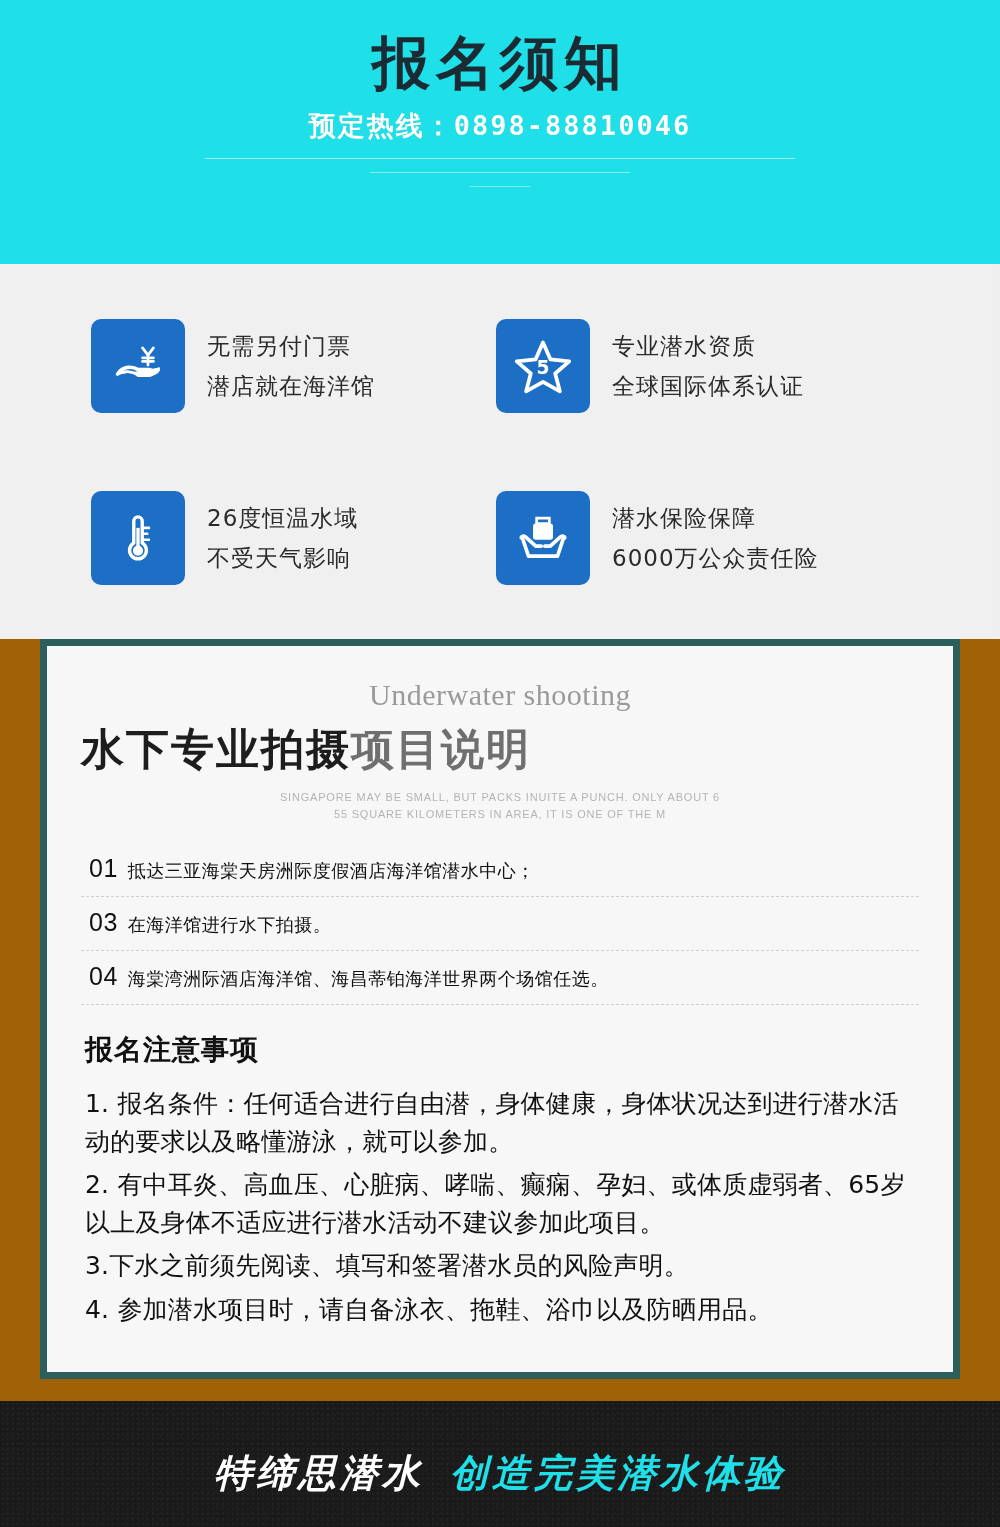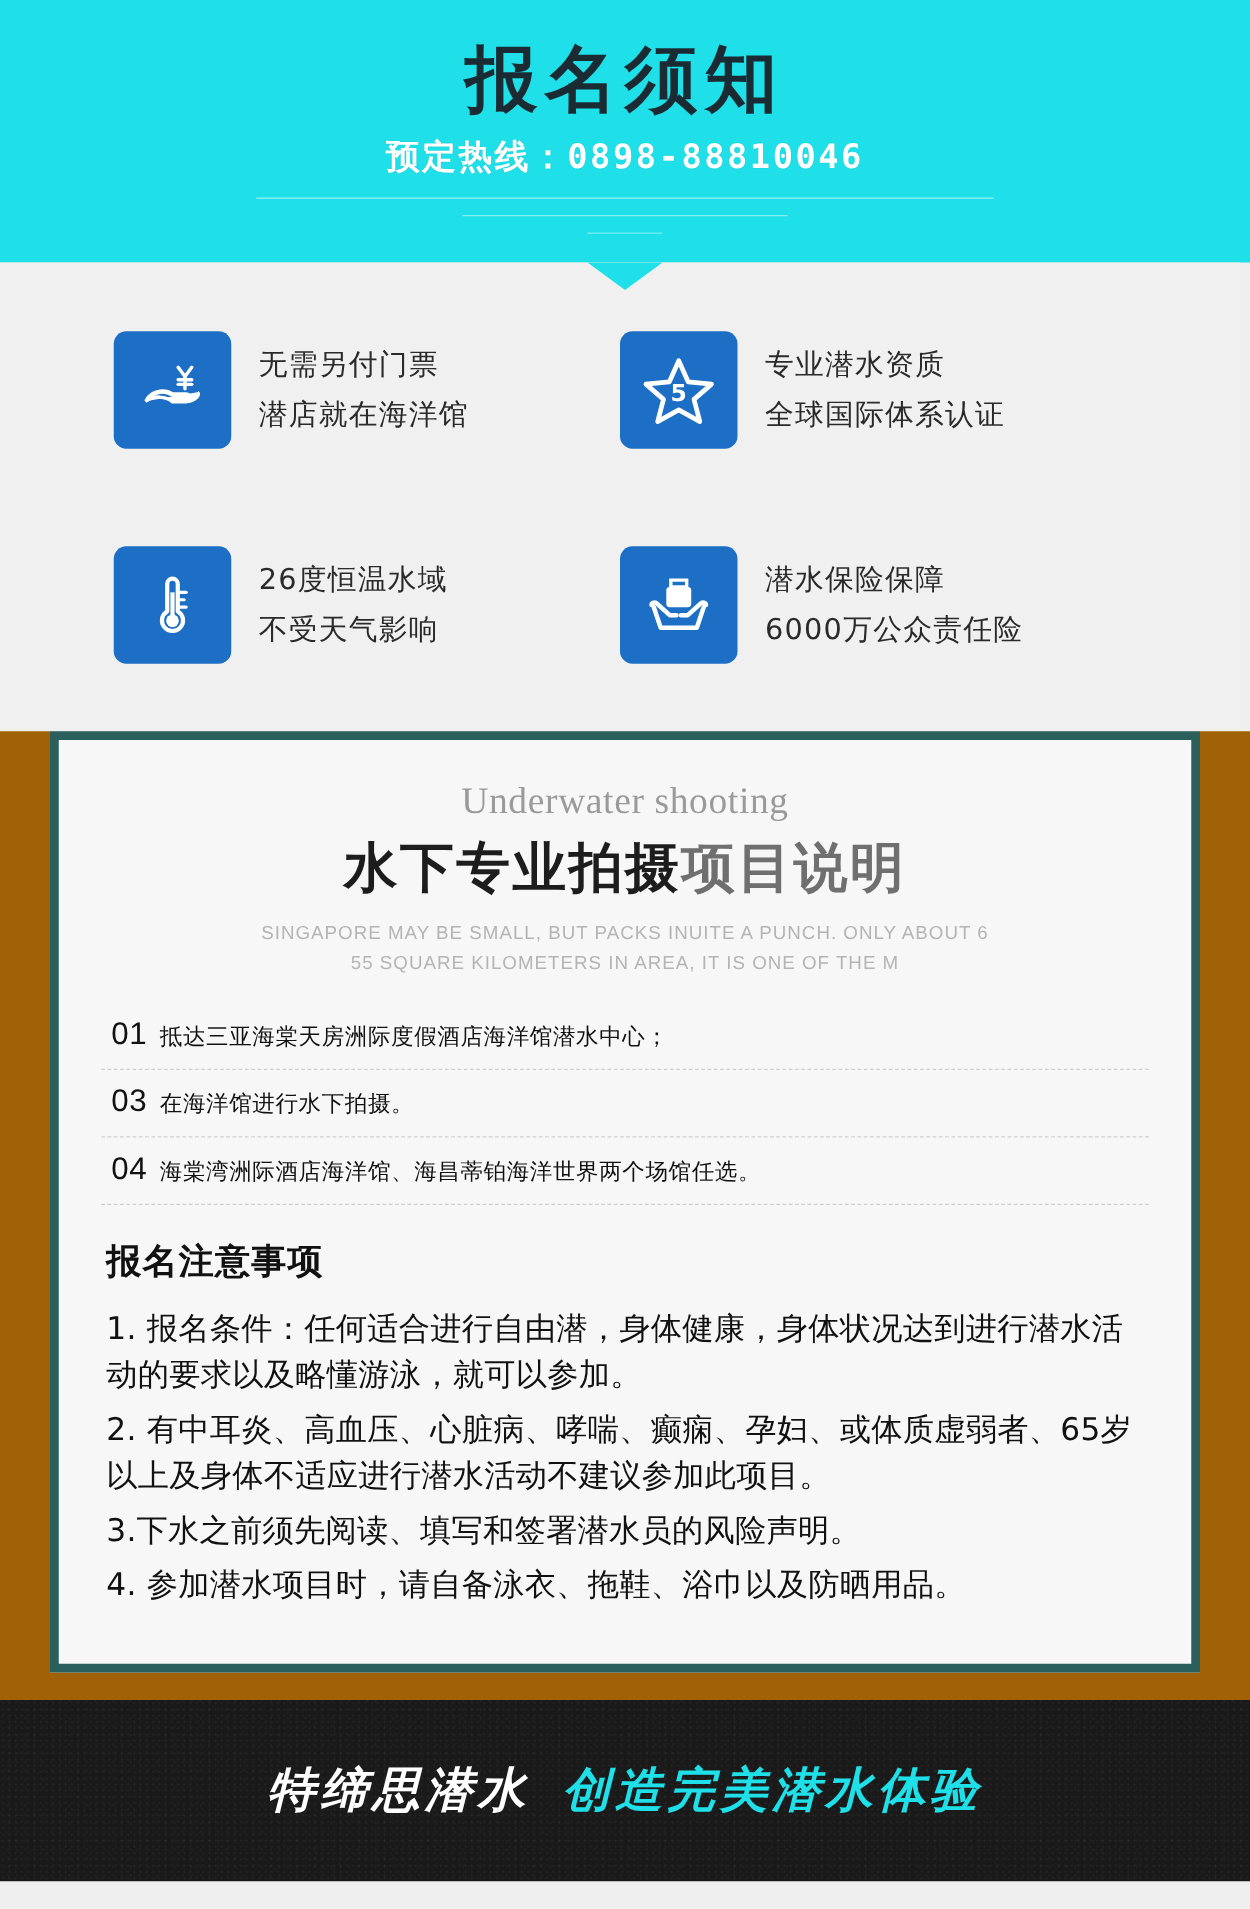--- a/index.html
+++ b/index.html
@@ -17,21 +17,21 @@
     position: relative;
     width: 1000px;
     height: 1527px;
     background: #efefef;
   }
 
   
   .header {
     position: relative;
     width: 1000px;
-    height: 210px;
+    height: 264px;
     background: #1fe0e8;
     overflow: hidden;
   }
   .header-title {
     position: absolute;
     top: 34px;
     left: 0;
     width: 1000px;
     text-align: center;
     font-family: "DejaVu Sans", sans-serif;
@@ -151,34 +151,33 @@
   }
   .card-eng {
     text-align: center;
     font-size: 30px;
     color: #9a9a9a;
     font-family: "Liberation Serif", serif;
     letter-spacing: 0.5px;
     margin-top: 6px;
   }
   .card-title {
-    text-align: center;
     margin-top: 14px;
     font-family: "DejaVu Sans", sans-serif;
     font-size: 43px;
     font-weight: bold;
     letter-spacing: 2px;
     line-height: 1.1;
   }
   .card-title .t1 { color: #1d1d1d; }
   .card-title .t2 { color: #6f6f6f; }
   .card-fine {
     text-align: center;
     margin-top: 16px;
-    font-size: 15px;
+    font-size: 11px;
     color: #b4b4b4;
     letter-spacing: 0.8px;
     line-height: 1.55;
     font-family: "Liberation Sans", sans-serif;
   }
 
   .steps {
     margin-top: 20px;
   }
   .step {

